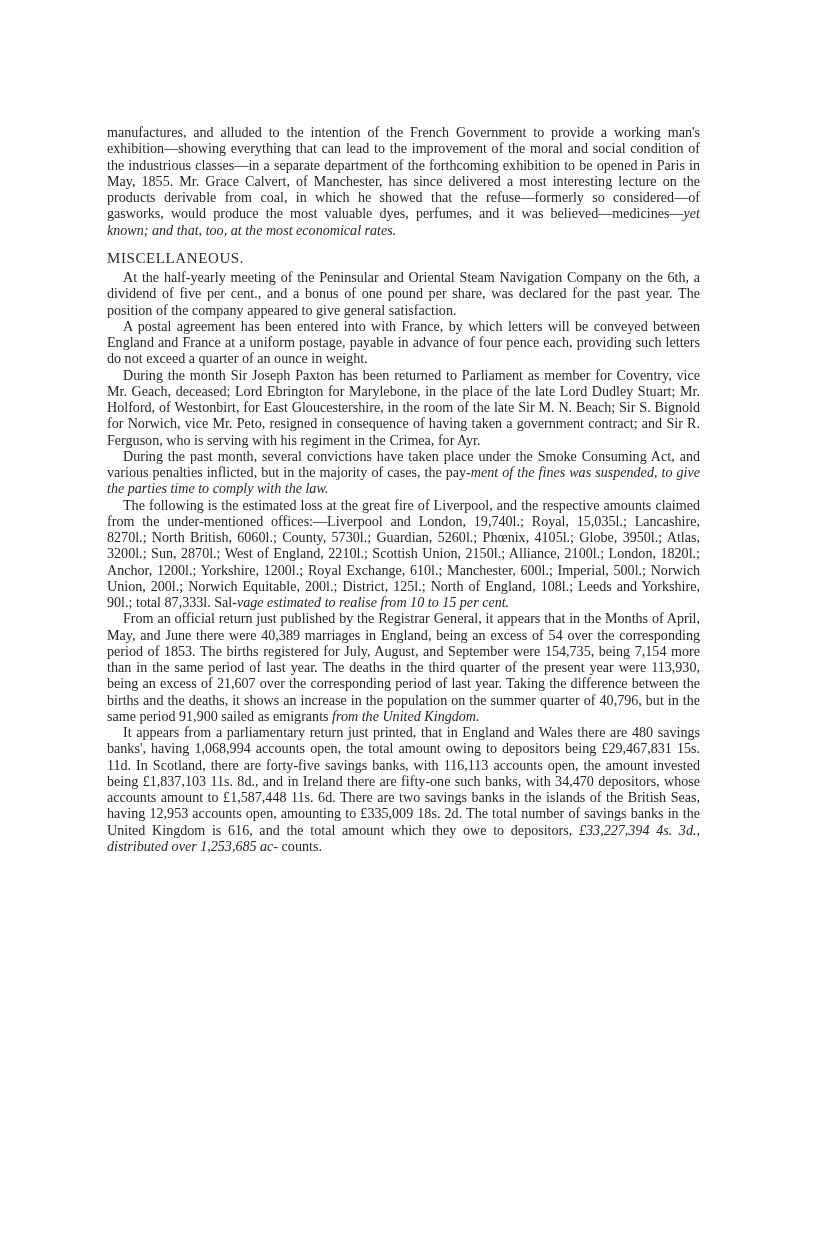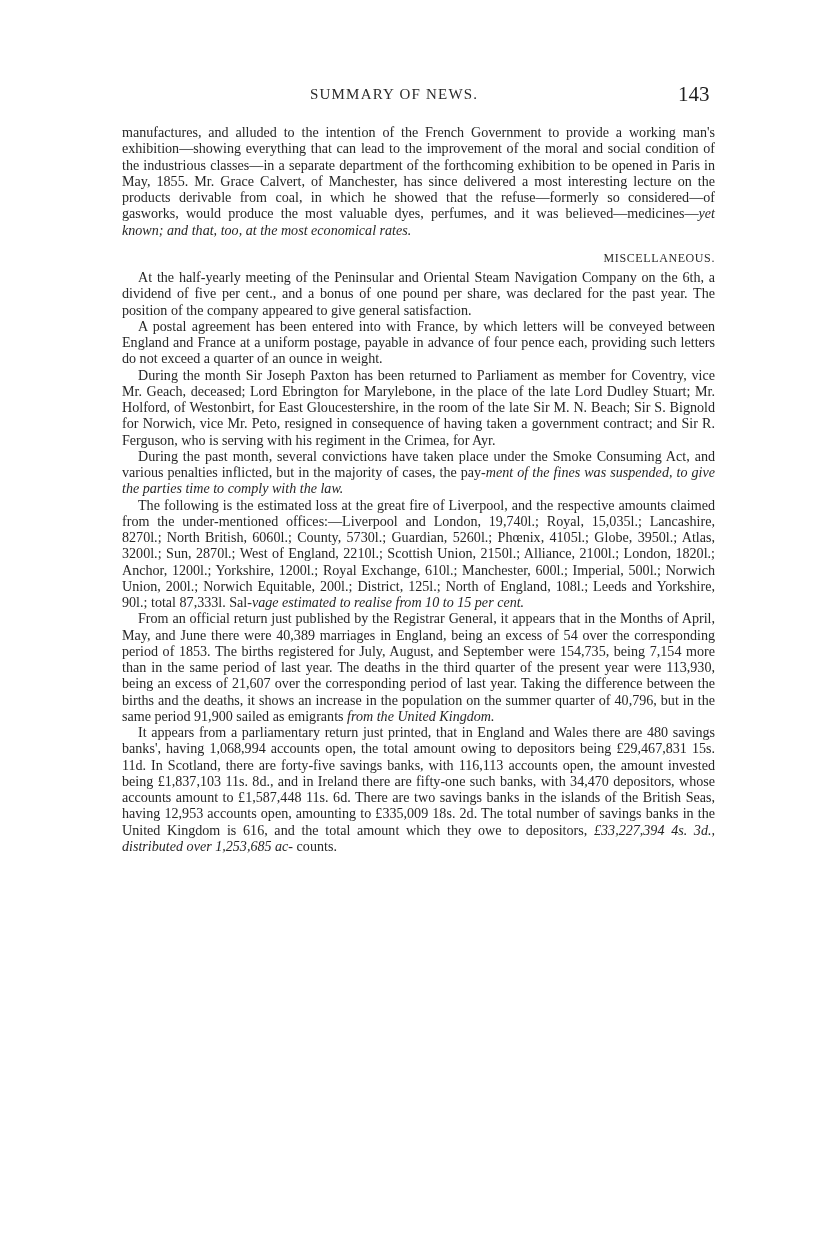--- a/index.html
+++ b/index.html
@@ -39,54 +39,50 @@
     }
     .page-number {
       position: absolute;
       left: 678px;
       top: 0px;
       font-size: 21px;
       color: #1e1e1e;
     }
     .body-text {
       position: absolute;
-      left: 122px;
+      left: 107px;
       top: 124px;
       width: 593px;
       font-size: 14.1px;
       line-height: 16.25px;
       text-align: justify;
       color: #262626;
     }
     .body-text p {
       margin: 0;
       text-align: justify;
       hyphens: manual;
     }
     .body-text p.indent {
       text-indent: 16px;
     }
     .section-heading {
-      text-align: right;
-      font-size: 12px;
+      text-align: left;
+      font-size: 15px;
       letter-spacing: 0.6px;
       margin: 12px 0 3px 0;
       color: #2a2a2a;
     }
     .it { font-style: italic; }
   </style>
 </head>
 <body>
 
 <div class="page">
 
-  <div class="running-head">
-    <span class="running-title">SUMMARY OF NEWS.</span>
-    <span class="page-number">143</span>
-  </div>
 
   <div class="body-text">
 
     <p><span>manufactures, and alluded to the intention of the French Government to provide a working man's exhibition—showing everything that can lead to the improvement of the moral and social condition of the industrious classes—in a separate department of the forthcoming exhibition to be opened in Paris in May, 1855. Mr. Grace Calvert, of Manchester, has since delivered a most interesting lecture on the products derivable from coal, in which he showed that the refuse—formerly so considered—of gasworks, would produce the most valuable dyes, perfumes, and it was believed—medicines—</span><span class="it">yet known; and that, too, at the most economical rates.</span></p>
 
     <div class="section-heading">MISCELLANEOUS.</div>
 
     <p class="indent"><span>At the half-yearly meeting of the Peninsular and Oriental Steam Navigation Company on the 6th, a dividend of five per cent., and a bonus of one pound per share, was declared for the past year. The position of the company appeared to give general satisfaction.</span></p>
 
     <p class="indent"><span>A postal agreement has been entered into with France, by which letters will be conveyed between England and France at a uniform postage, payable in advance of four pence each, providing such letters do not exceed a quarter of an ounce in weight.</span></p>

